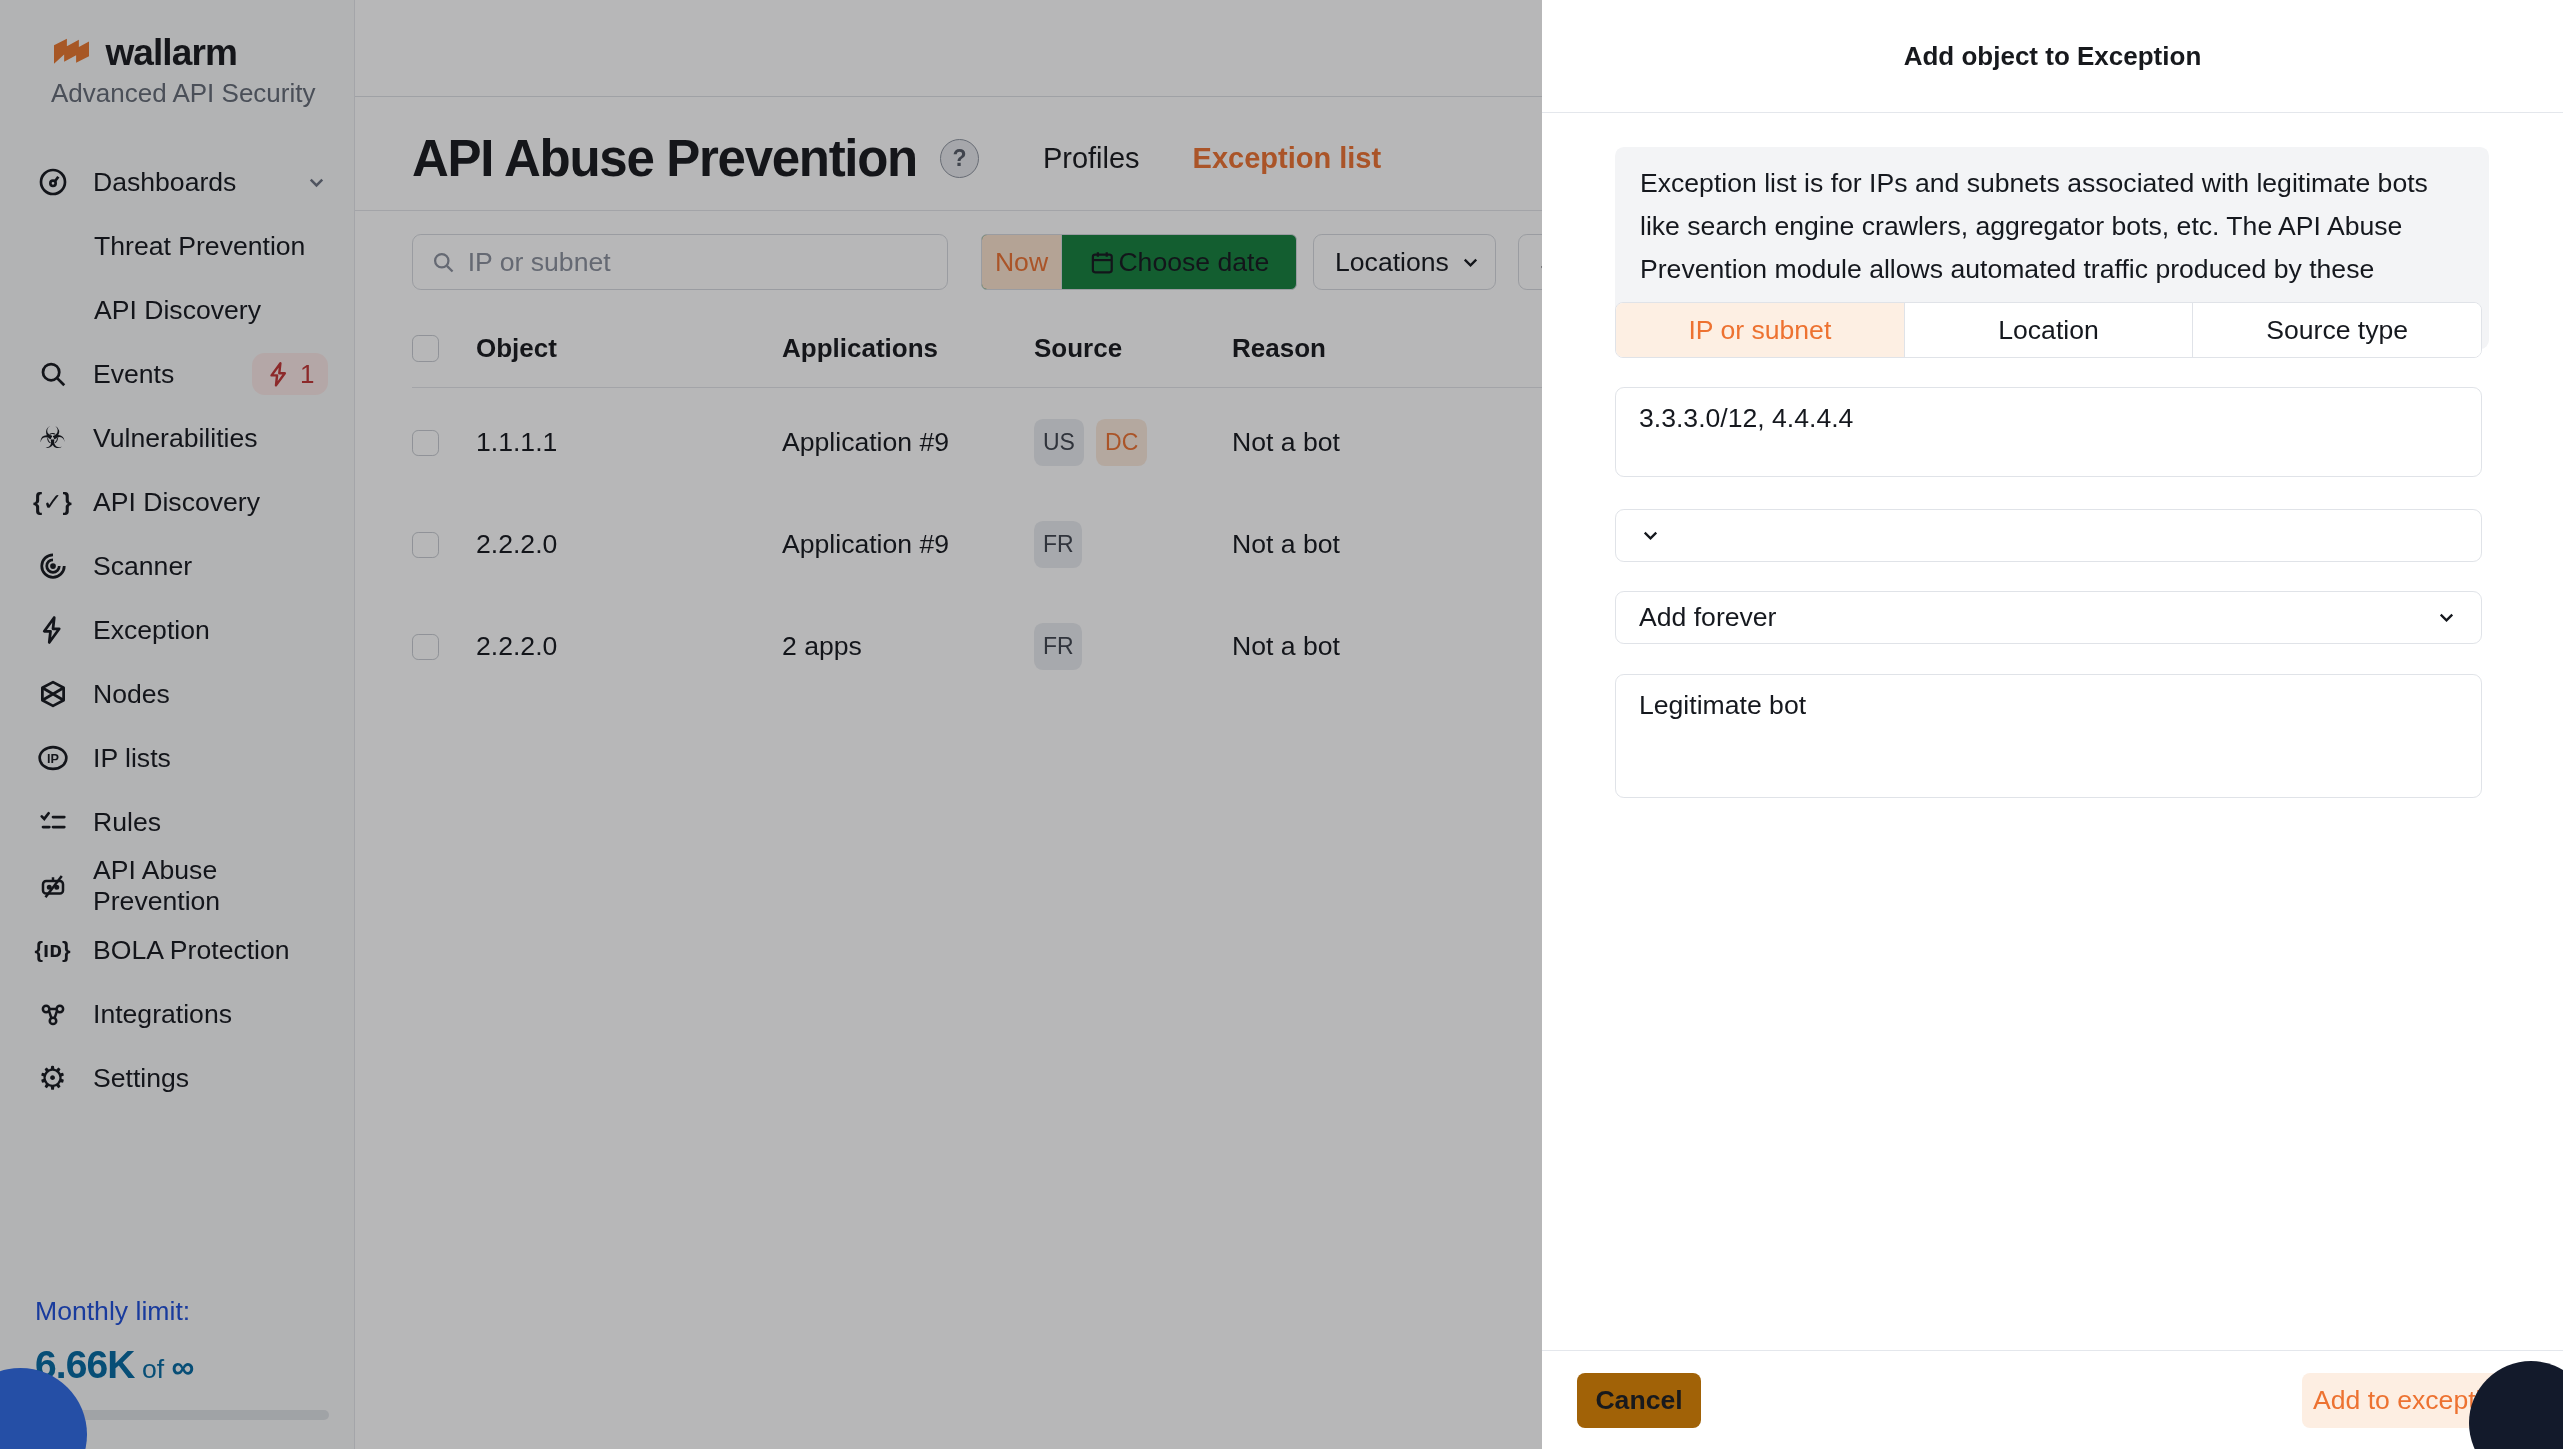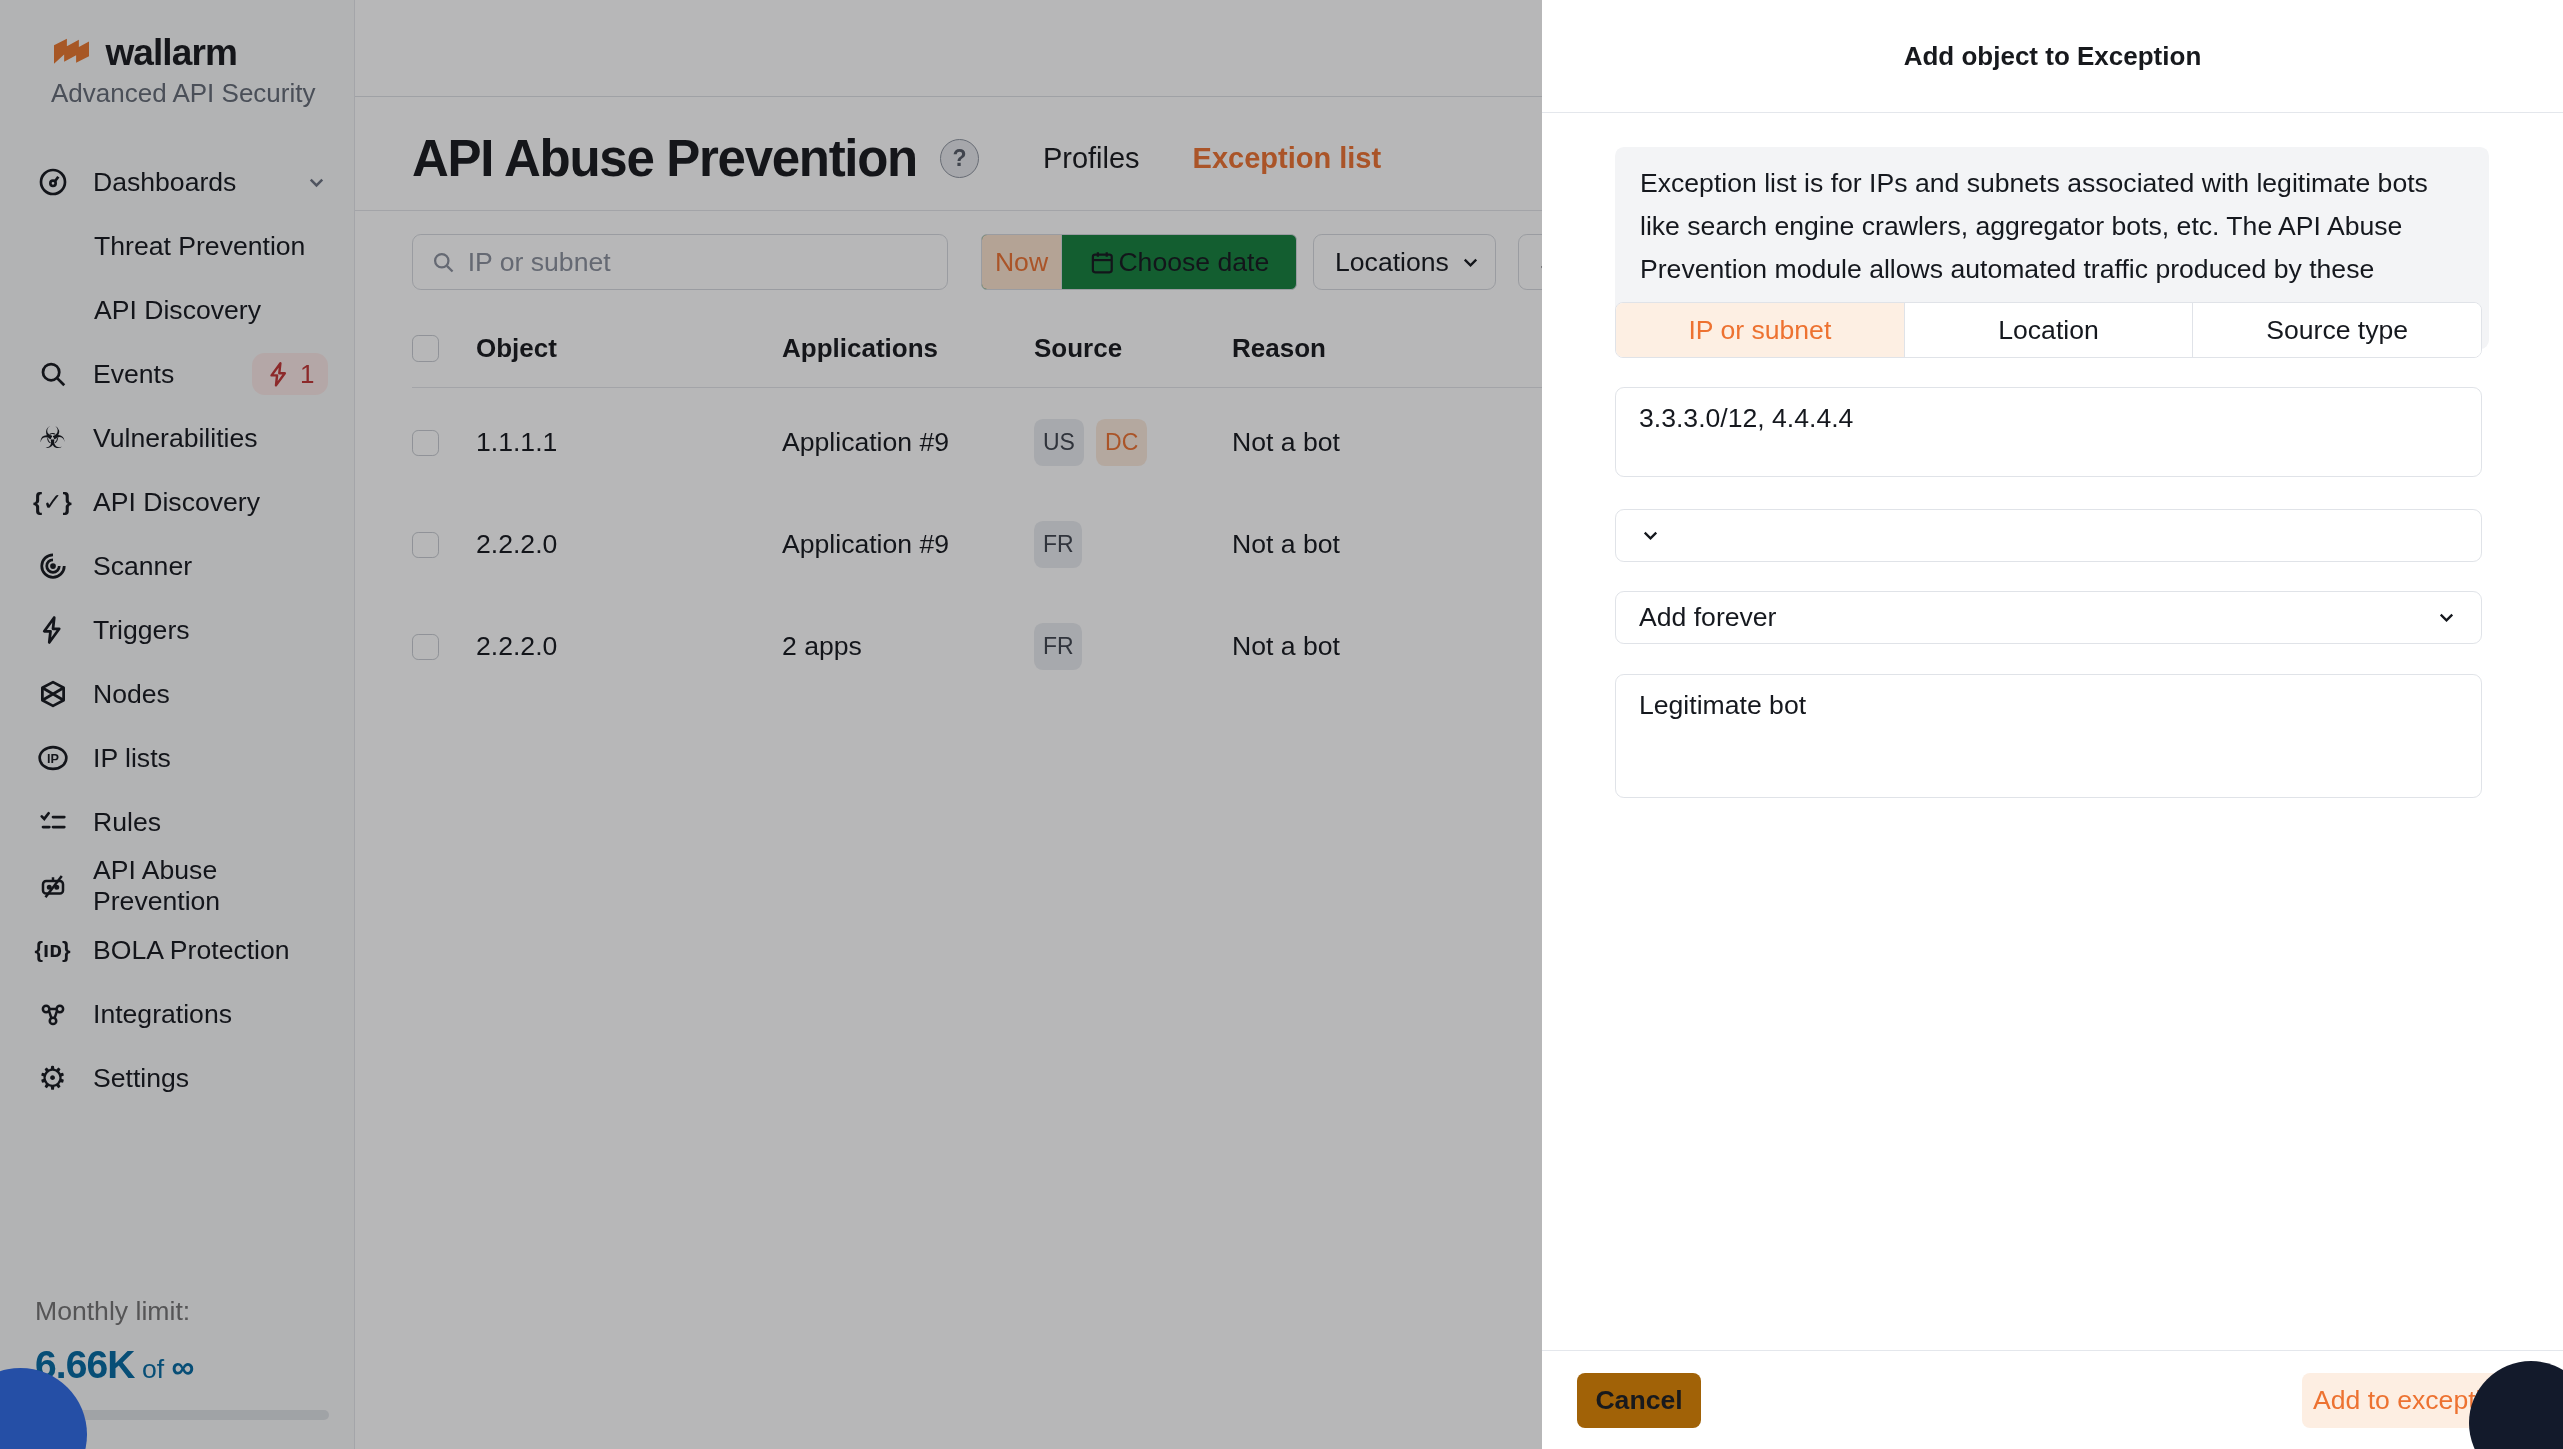--- a/index.html
+++ b/index.html
@@ -12,21 +12,21 @@
   .logo-mark { width:43px; height:35px; }
   .logo-word { font-size:37px; font-weight:800; color:#17191D; letter-spacing:-0.9px; }
   .logo-sub { position:absolute; left:51px; top:78px; font-size:26px; color:#646B76; }
   .nav { position:absolute; left:0; top:150px; width:355px; }
   .nav-item { position:relative; height:64px; display:flex; align-items:center; gap:23px; padding:0 26.6px 0 35px; font-size:26.6px; color:#15181E; cursor:pointer; }
   .nav-item .nav-icon { width:35px; height:35px; display:flex; align-items:center; justify-content:center; flex:none; font-size:30px; line-height:1; color:#15181E; }
   .nav-sub { padding-left:94px; }
   .nav-spacer { flex:1; }
   .ev-badge { display:flex; align-items:center; gap:7px; background:#FBE9E7; border-radius:12.4px; padding:5.3px 14px; color:#C23434; font-size:26px; }
   .monthly { position:absolute; left:35px; top:1296px; width:292px; }
-  .monthly-label { font-size:26.6px; color:#737373; }
+  .monthly-label { font-size:26.6px; color:#1d4ed8; }
   .monthly-value { margin-top:16px; font-size:26.6px; color:#0369a1; }
   .monthly-value b { font-size:39px; font-weight:800; letter-spacing:-0.9px; }
   .monthly-bar { margin-top:23px; width:294px; height:9.7px; border-radius:5.3px; background:#DFE2E6; }
 
   
   .main { position:absolute; left:355px; top:0; width:2208px; height:1450px; background:#fff; }
   .main-topbar { position:absolute; left:0; top:0; width:100%; height:97px; border-bottom:0.9px solid #DDE0E4; }
   .title-row { position:absolute; left:57px; top:129px; display:flex; align-items:center; }
   .page-title { font-size:51px; font-weight:800; letter-spacing:-1.3px; color:#17191D; }
   .help-circle { width:39px; height:39px; margin-left:23px; border-radius:50%; background:#E7E9ED; border:1.8px solid #8D939E; color:#555B66; font-size:23px; font-weight:700; display:flex; align-items:center; justify-content:center; }
@@ -155,21 +155,21 @@
           </svg>
       </span>
       <span class="nav-label">Scanner</span>
     </div>
     <div class="nav-item">
       <span class="nav-icon">
         <svg class="icon" width="30" height="30" viewBox="0 0 24 24" fill="none" stroke="#15181E" stroke-width="2.2" stroke-linejoin="round">
             <path d="M13 2 L5 13 h5 l-1 9 8-11 h-5 z"></path>
           </svg>
       </span>
-      <span class="nav-label">Triggers</span>
+      <span class="nav-label">Exception</span>
     </div>
     <div class="nav-item">
       <span class="nav-icon">
         <svg class="icon" width="30" height="30" viewBox="0 0 24 24" fill="none" stroke="#15181E" stroke-width="2.2" stroke-linejoin="round">
             <polygon points="12,2.5 20.5,7 20.5,17 12,21.5 3.5,17 3.5,7"></polygon>
             <path d="M3.5 7 L20.5 17 M20.5 7 L3.5 17"></path>
           </svg>
       </span>
       <span class="nav-label">Nodes</span>
     </div>

